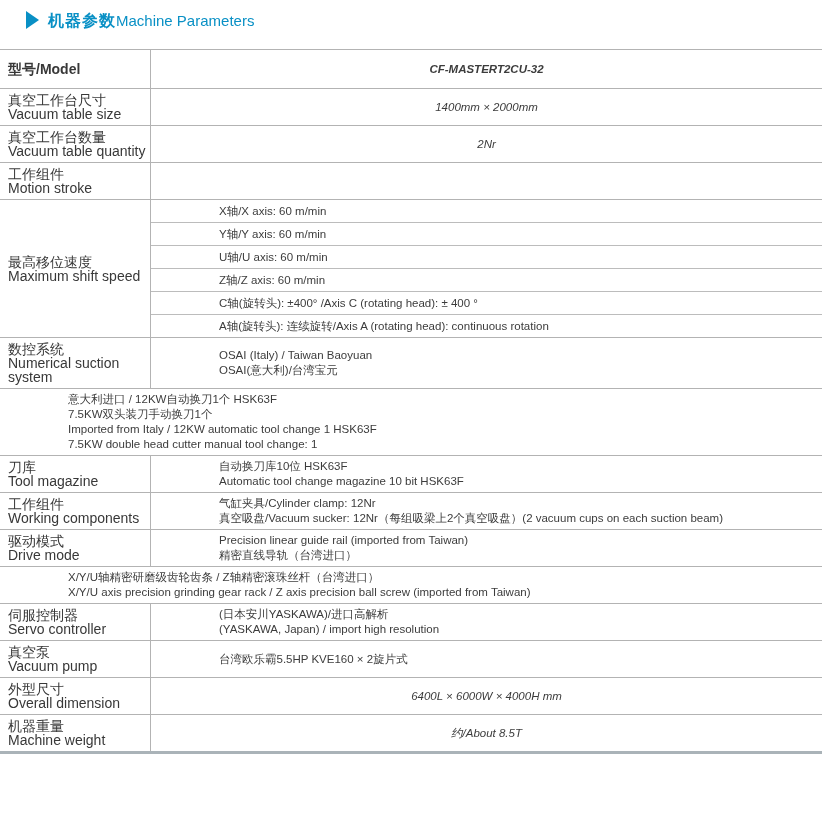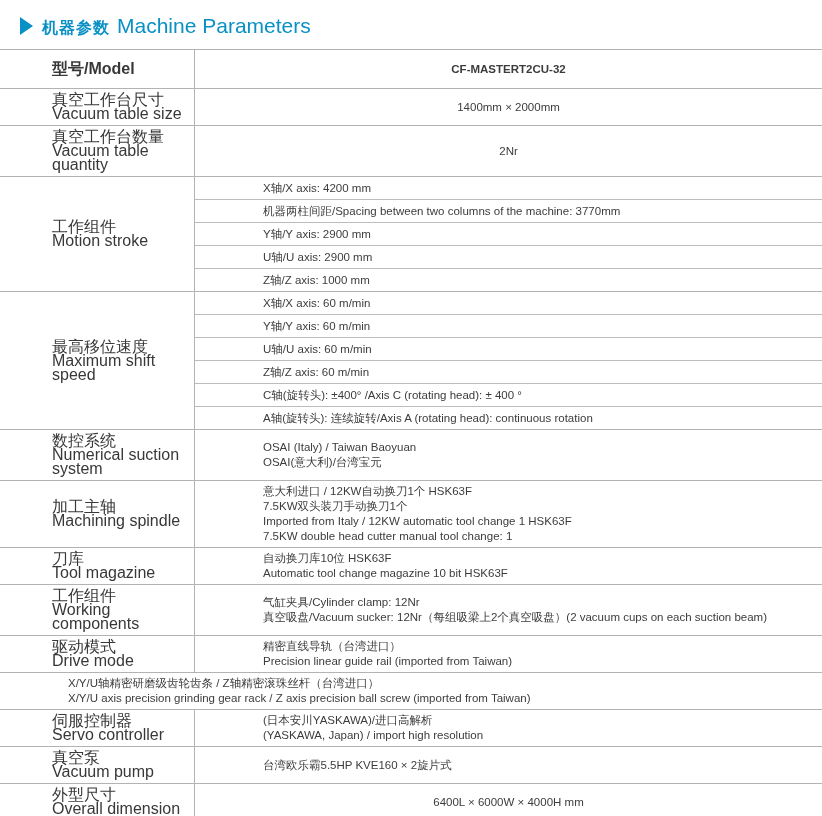--- a/index.html
+++ b/index.html
@@ -2,35 +2,35 @@
 <html style="--accent: #0990c5;"><head>
 <meta charset="utf-8">
 <style>
   html,body{margin:0;padding:0;background:#ffffff;}
   body{
     width:822px;height:816px;overflow:hidden;
     font-family:"Liberation Sans","DejaVu Sans",sans-serif;
     color:#3c3c3c;
   }
   
-  .hdr{display:flex;align-items:center;padding:11px 0 0 20px;height:30px;}
+  .hdr{display:flex;padding:11px 0 0 26px;height:30px;}
   .tri{width:0;height:0;border-left:13px solid var(--accent);
        border-top:9px solid transparent;border-bottom:9px solid transparent;margin-right:9px;}
   .title{font-size:16px;color:var(--accent);display:flex;align-items:baseline;}
   .title .zh{font-weight:bold;letter-spacing:1px;}
-  .title .en{margin-left:7px;font-size:21px;font-weight:500;}
+  .title .en{font-size:15px;font-weight:500;}
   
   .tbl{margin-top:8px;border-bottom:3px solid #aab3b8;}
   .t-row{display:flex;border-top:1px solid #b3b3b3;}
   .t-label{flex:0 0 138px;width:138px;border-right:1px solid #b3b3b3;
            padding:4px 4px 4px 8px;display:flex;flex-direction:column;justify-content:center;
-           font-size:16px;line-height:14px;color:#383838;margin-left:44px;}
+           font-size:14px;line-height:14px;color:#383838;}
   .t-label.bold{font-weight:bold;}
   .t-value{flex:1;display:flex;flex-direction:column;justify-content:center;font-size:11.5px;}
-  .v-center{text-align:center;padding:10px 0;}
+  .v-center{text-align:center;padding:10px 0;font-style:italic;}
   .t-row:first-child .v-center{padding:13px 0;}
   .v-bold{font-weight:bold;}
   .sub-row{height:22px;display:flex;align-items:center;padding-left:68px;}
   .sub-row + .sub-row{border-top:1px solid #bcbcbc;}
   .v-lines{padding:3px 8px 3px 68px;line-height:15px;}
 </style>
 </head>
 <body>
 
 <div class="hdr">
@@ -66,27 +66,20 @@
       </div>
       <div class="t-value">
         <div class="v-center">2Nr</div>
       </div>
     </div>
     <div class="t-row">
       <div class="t-label">
         <div class="lab-zh">工作组件</div>
         <div class="lab-en">Motion stroke</div>
       </div>
-      <div class="t-value">
-        <div class="sub-row">X轴/X axis: 4200 mm</div>
-        <div class="sub-row">机器两柱间距/Spacing between two columns of the machine: 3770mm</div>
-        <div class="sub-row">Y轴/Y axis: 2900 mm</div>
-        <div class="sub-row">U轴/U axis: 2900 mm</div>
-        <div class="sub-row">Z轴/Z axis: 1000 mm</div>
-      </div>
     </div>
     <div class="t-row">
       <div class="t-label">
         <div class="lab-zh">最高移位速度</div>
         <div class="lab-en">Maximum shift speed</div>
       </div>
       <div class="t-value">
         <div class="sub-row">X轴/X axis: 60 m/min</div>
         <div class="sub-row">Y轴/Y axis: 60 m/min</div>
         <div class="sub-row">U轴/U axis: 60 m/min</div>
@@ -101,24 +94,20 @@
         <div class="lab-en">Numerical suction system</div>
       </div>
       <div class="t-value">
         <div class="v-lines">
           <div class="v-line">OSAI (Italy) / Taiwan Baoyuan</div>
           <div class="v-line">OSAI(意大利)/台湾宝元</div>
         </div>
       </div>
     </div>
     <div class="t-row">
-      <div class="t-label">
-        <div class="lab-zh">加工主轴</div>
-        <div class="lab-en">Machining spindle</div>
-      </div>
       <div class="t-value">
         <div class="v-lines">
           <div class="v-line">意大利进口 / 12KW自动换刀1个 HSK63F</div>
           <div class="v-line">7.5KW双头装刀手动换刀1个</div>
           <div class="v-line">Imported from Italy  / 12KW automatic tool change 1 HSK63F</div>
           <div class="v-line">7.5KW double head cutter manual tool change: 1</div>
         </div>
       </div>
     </div>
     <div class="t-row">
@@ -145,22 +134,22 @@
         </div>
       </div>
     </div>
     <div class="t-row">
       <div class="t-label">
         <div class="lab-zh">驱动模式</div>
         <div class="lab-en">Drive mode</div>
       </div>
       <div class="t-value">
         <div class="v-lines">
+          <div class="v-line">Precision linear guide rail (imported from Taiwan)</div>
           <div class="v-line">精密直线导轨（台湾进口）</div>
-          <div class="v-line">Precision linear guide rail (imported from Taiwan)</div>
         </div>
       </div>
     </div>
     <div class="t-row">
       <div class="t-value">
         <div class="v-lines">
           <div class="v-line">X/Y/U轴精密研磨级齿轮齿条 / Z轴精密滚珠丝杆（台湾进口）</div>
           <div class="v-line">X/Y/U axis precision grinding gear rack / Z axis precision ball screw (imported from Taiwan)</div>
         </div>
       </div>

